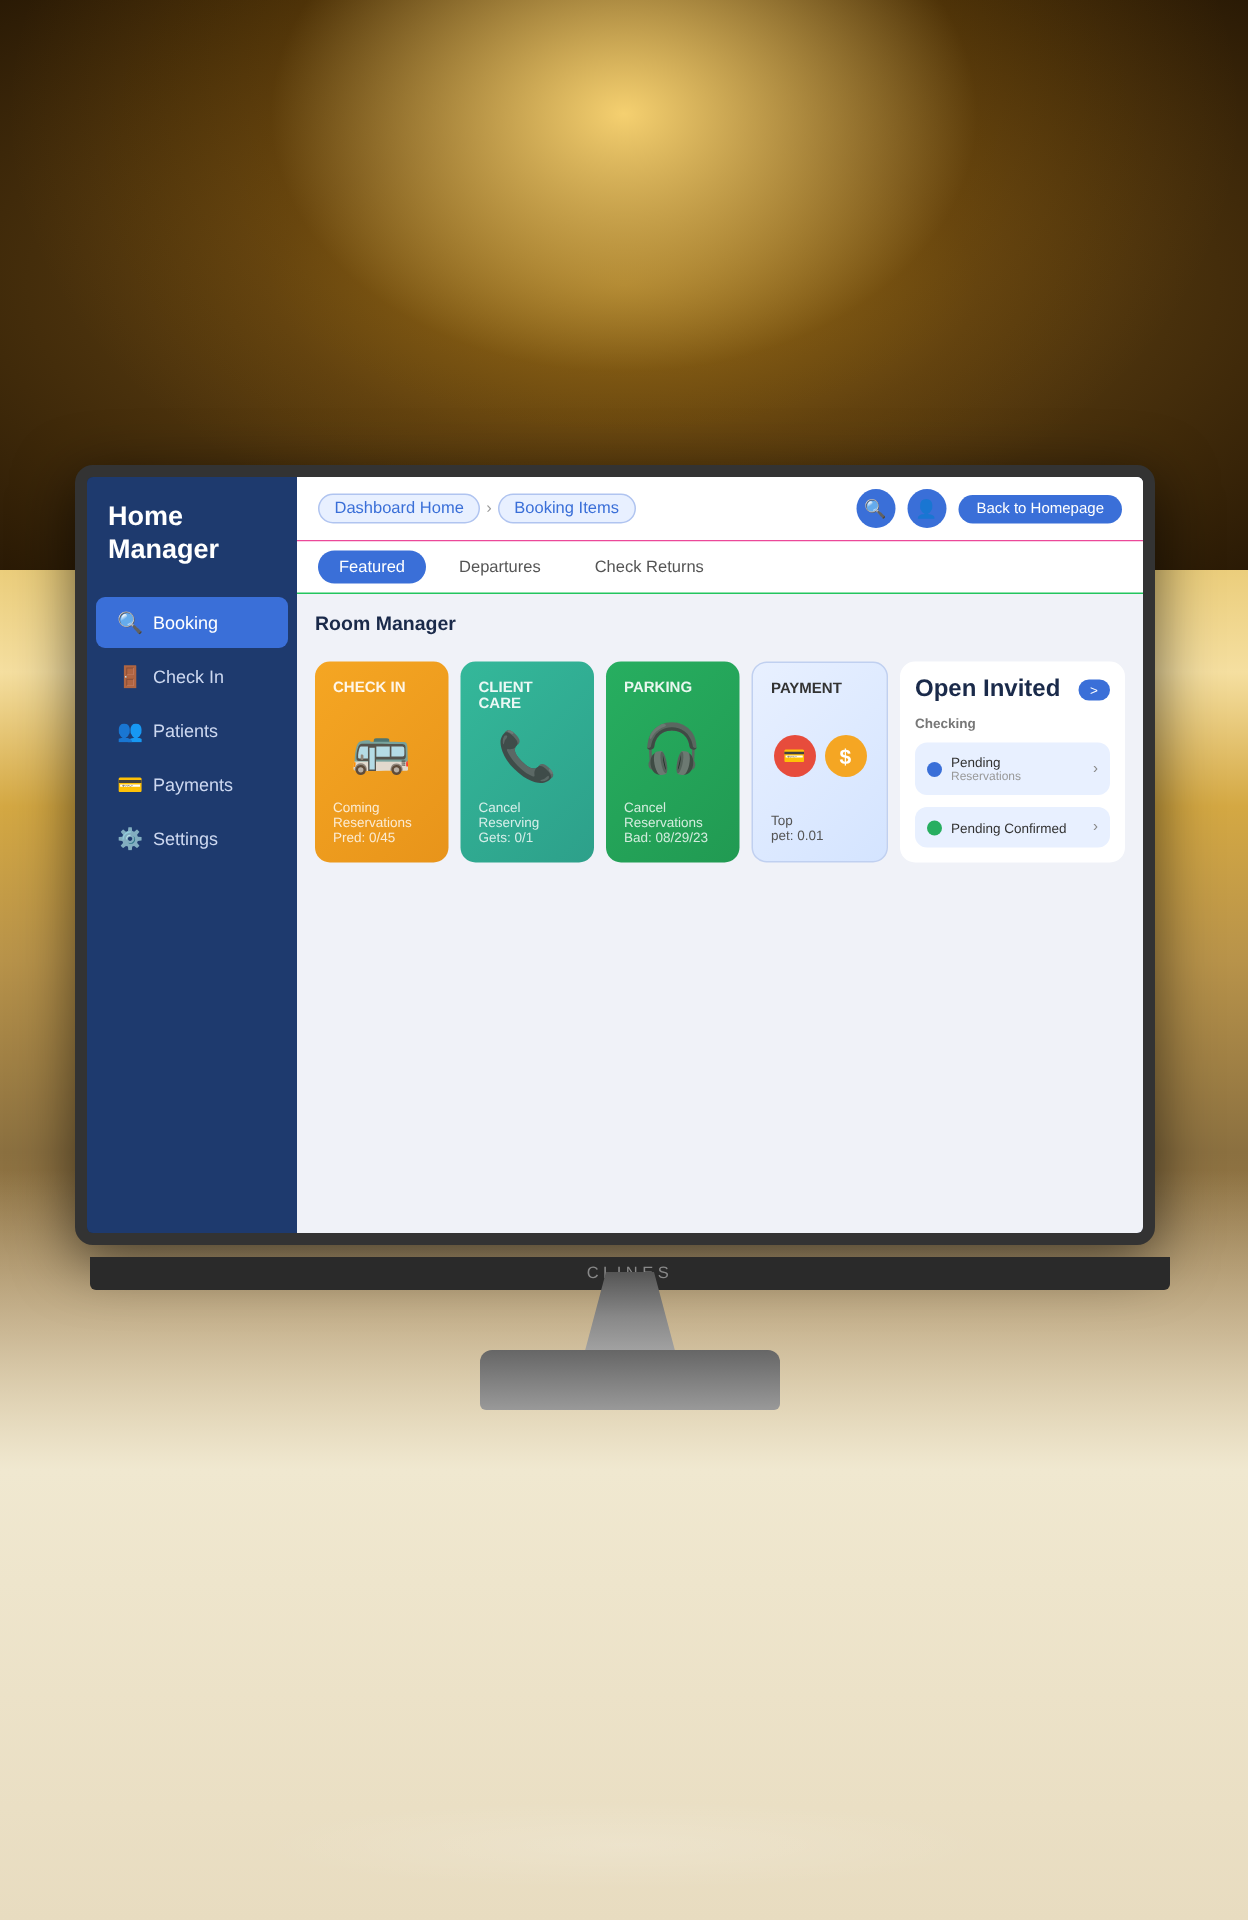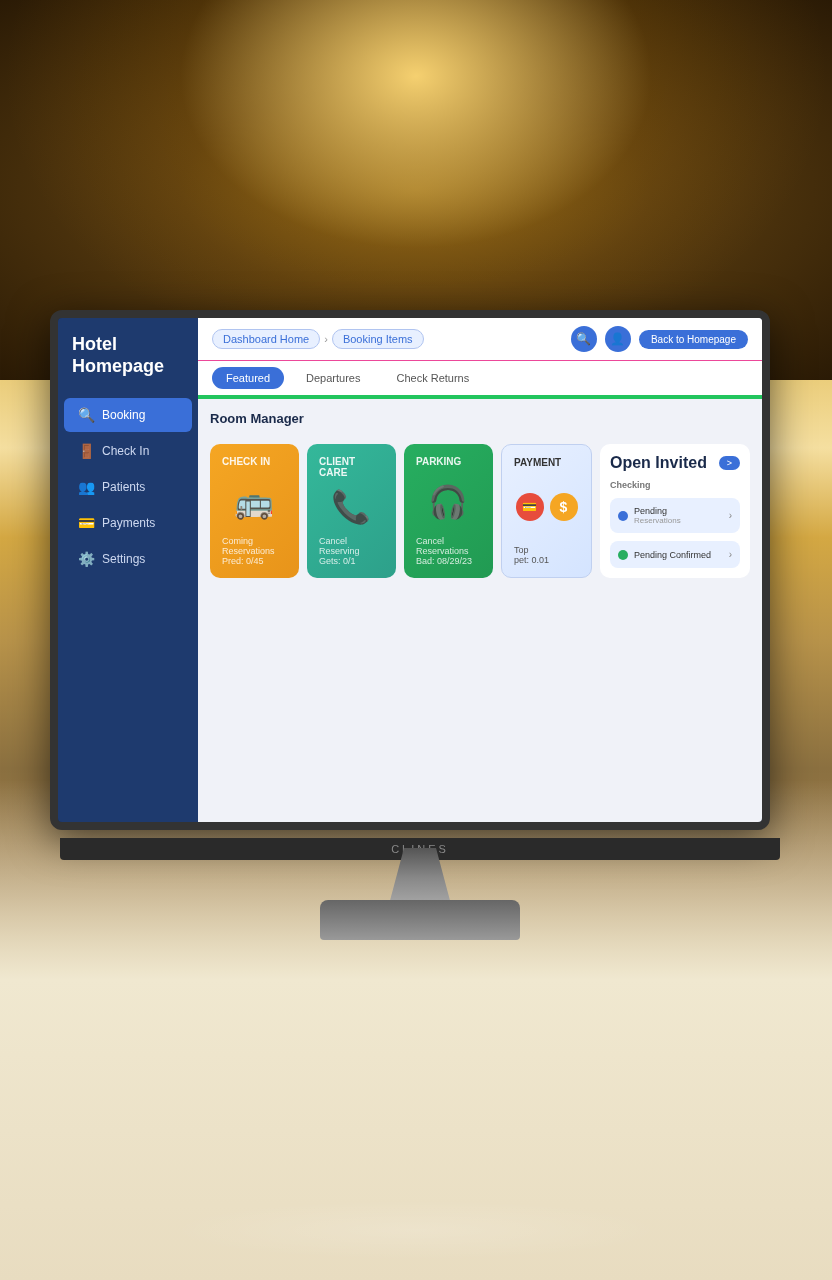--- a/index.html
+++ b/index.html
@@ -228,21 +228,21 @@
       align-items: center;
       gap: 4px;
     }
 
     
     .tab-bar {
       background: #fff;
       padding: 6px 14px;
       display: flex;
       gap: 8px;
-      border-bottom: 4px solid #22c55e;
+      border-bottom: 1px solid #22c55e;
     }
 
     .tab {
       padding: 5px 14px;
       border-radius: 18px;
       font-size: 11px;
       cursor: pointer;
       color: #555;
     }
 
@@ -424,21 +424,21 @@
 <div class="bg-lobby"></div>
 <div class="ceiling"></div>
 <div class="lobby-floor"></div>
 
 <div class="monitor-wrap">
 
   <div class="monitor-screen">
     <div class="screen-inner">
 
       <nav class="sidebar">
-        <div class="sidebar-title">Hotel Homepage</div>
+        <div class="sidebar-title">Home Manager</div>
 
         <div class="sidebar-item active">
           <span class="sidebar-icon">🔍</span>
           <span>Booking</span>
         </div>
 
         <div class="sidebar-item">
           <span class="sidebar-icon">🚪</span>
           <span>Check In</span>
         </div>

